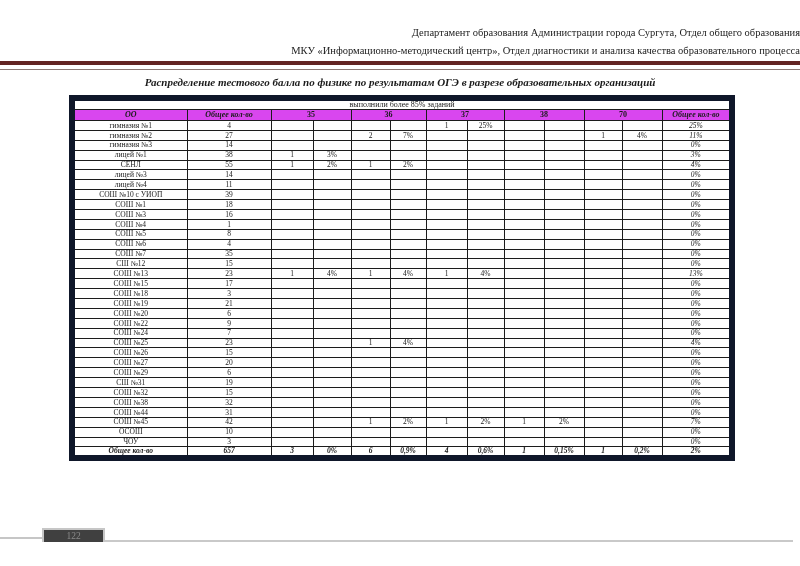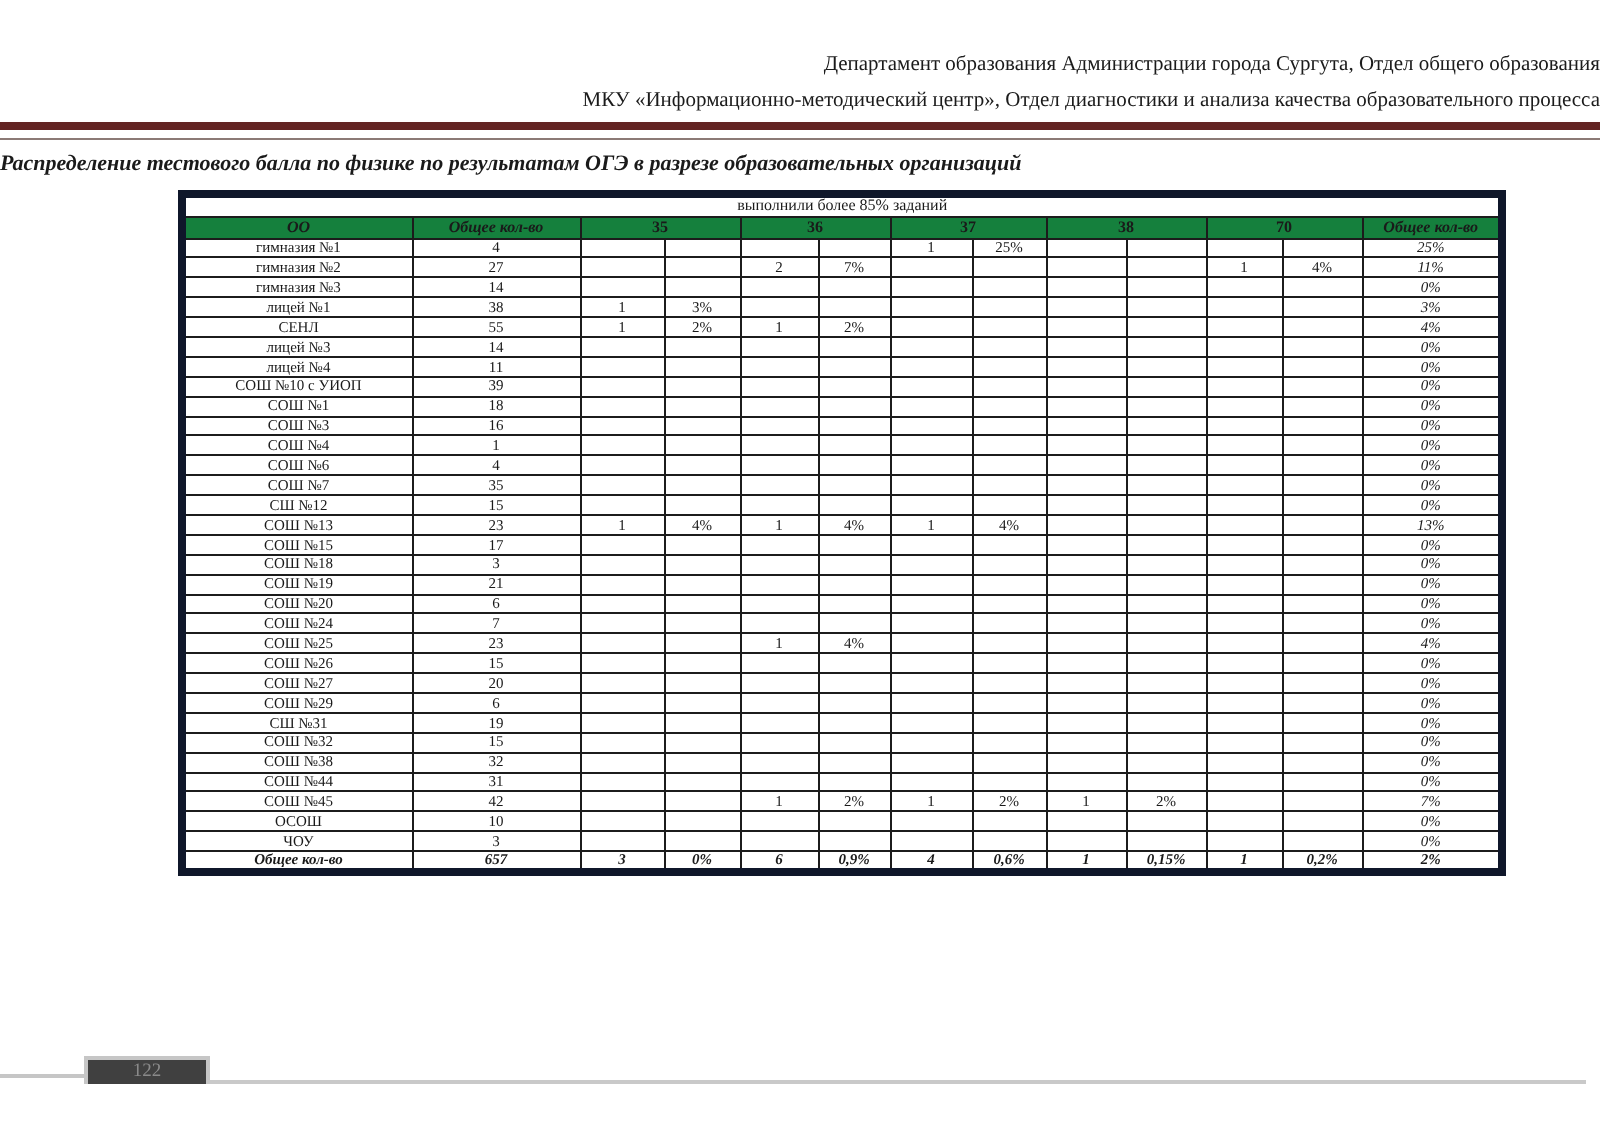--- a/index.html
+++ b/index.html
@@ -26,48 +26,48 @@
     position: absolute; left: 0; top: 61px;
     width: 800px; height: 4px; background: #632423;
   }
   .rule-thin {
     position: absolute; left: 0; top: 69px;
     width: 800px; height: 1px; background: #8c7a76;
   }
 
   .report-title {
     position: absolute; left: 0; top: 76px; width: 800px;
+    text-align: center;
     font-size: 11px; font-weight: bold; font-style: italic;
     white-space: nowrap;
   }
 
   table.report-table {
     position: absolute; left: 69px; top: 95px;
     width: 660px;
     border-collapse: collapse;
     table-layout: fixed;
-    border: 4px solid #0f172a;
-    margin-left: 20px;
+    border: 6px solid #0f172a;
   }
   .report-table td, .report-table th {
     border: 1px solid #1c1c1c;
     padding: 0;
     text-align: center;
     vertical-align: middle;
     overflow: hidden;
     white-space: nowrap;
     font-weight: normal;
   }
   .span-row td {
     height: 11px; font-size: 8px; line-height: 1;
     background: #ffffff;
   }
   .col-header th {
     height: 11px; font-size: 8px; line-height: 1;
-    background: #15803d;
+    background: #d946ef;
     font-weight: bold;
   }
   .col-header th.it { font-style: italic; }
   tbody td {
     height: 9.9px; font-size: 7.5px; line-height: 1;
   }
   tbody td.pct-cell { font-style: italic; }
   tbody tr.total-row td { font-weight: bold; font-style: italic; }
 
   .footer-line-left {
@@ -294,20 +294,35 @@
           <td></td>
           <td></td>
           <td></td>
           <td></td>
           <td></td>
           <td></td>
           <td></td>
           <td class="pct-cell">0%</td>
         </tr>
         <tr class="data-row">
+          <td>СОШ №5</td>
+          <td>8</td>
+          <td></td>
+          <td></td>
+          <td></td>
+          <td></td>
+          <td></td>
+          <td></td>
+          <td></td>
+          <td></td>
+          <td></td>
+          <td></td>
+          <td class="pct-cell">0%</td>
+        </tr>
+        <tr class="data-row">
           <td>СОШ №6</td>
           <td>4</td>
           <td></td>
           <td></td>
           <td></td>
           <td></td>
           <td></td>
           <td></td>
           <td></td>
           <td></td>
@@ -401,20 +416,35 @@
           <td></td>
           <td></td>
           <td></td>
           <td></td>
           <td></td>
           <td class="pct-cell">0%</td>
         </tr>
         <tr class="data-row">
           <td>СОШ №20</td>
           <td>6</td>
+          <td></td>
+          <td></td>
+          <td></td>
+          <td></td>
+          <td></td>
+          <td></td>
+          <td></td>
+          <td></td>
+          <td></td>
+          <td></td>
+          <td class="pct-cell">0%</td>
+        </tr>
+        <tr class="data-row">
+          <td>СОШ №22</td>
+          <td>9</td>
           <td></td>
           <td></td>
           <td></td>
           <td></td>
           <td></td>
           <td></td>
           <td></td>
           <td></td>
           <td></td>
           <td></td>

